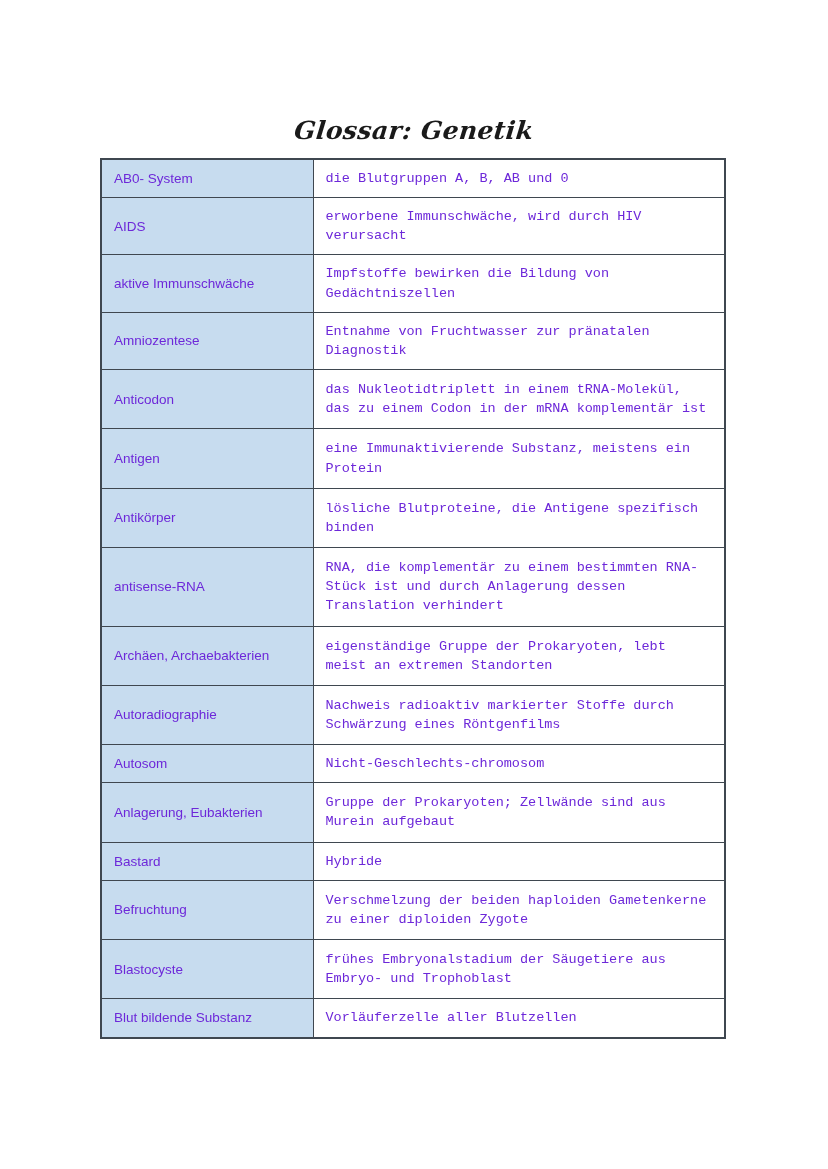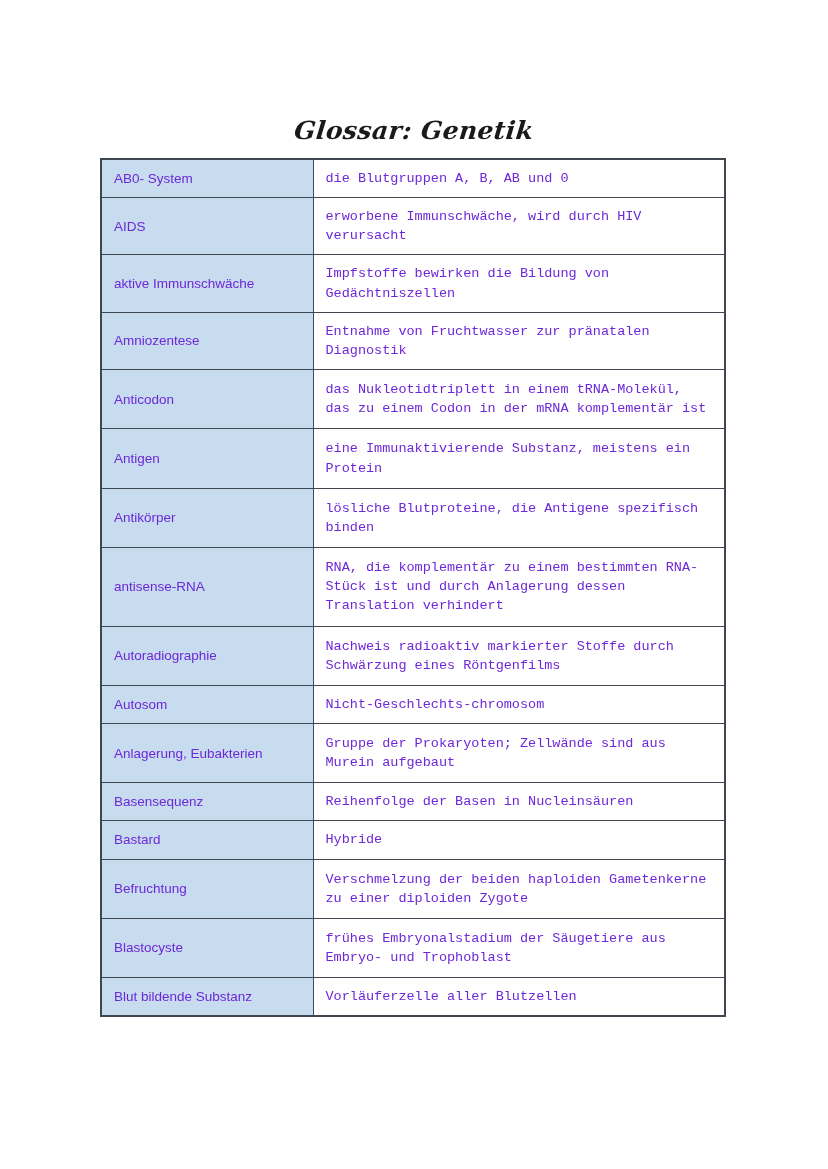--- a/index.html
+++ b/index.html
@@ -117,34 +117,34 @@
         </tr>
         <tr class="tall">
           <td class="term">Antikörper</td>
           <td class="definition">lösliche Blutproteine, die Antigene spezifisch binden</td>
         </tr>
         <tr class="tall">
           <td class="term">antisense-RNA</td>
           <td class="definition">RNA, die komplementär zu einem bestimmten RNA-Stück ist und durch Anlagerung dessen Translation verhindert</td>
         </tr>
         <tr class="tall">
+          <td class="term">Archäen, Archaebakterien</td>
+          <td class="definition">eigenständige Gruppe der Prokaryoten, lebt meist an extremen Standorten</td>
+        </tr>
+        <tr class="tall">
           <td class="term">Autoradiographie</td>
           <td class="definition">Nachweis radioaktiv markierter Stoffe durch Schwärzung eines Röntgenfilms</td>
         </tr>
         <tr>
           <td class="term">Autosom</td>
           <td class="definition">Nicht-Geschlechts-chromosom</td>
         </tr>
         <tr class="tall">
           <td class="term">Anlagerung, Eubakterien</td>
           <td class="definition">Gruppe der Prokaryoten; Zellwände sind aus Murein aufgebaut</td>
-        </tr>
-        <tr>
-          <td class="term">Basensequenz</td>
-          <td class="definition">Reihenfolge der Basen in Nucleinsäuren</td>
         </tr>
         <tr>
           <td class="term">Bastard</td>
           <td class="definition">Hybride</td>
         </tr>
         <tr class="tall">
           <td class="term">Befruchtung</td>
           <td class="definition">Verschmelzung der beiden haploiden Gametenkerne zu einer diploiden Zygote</td>
         </tr>
         <tr class="tall">

